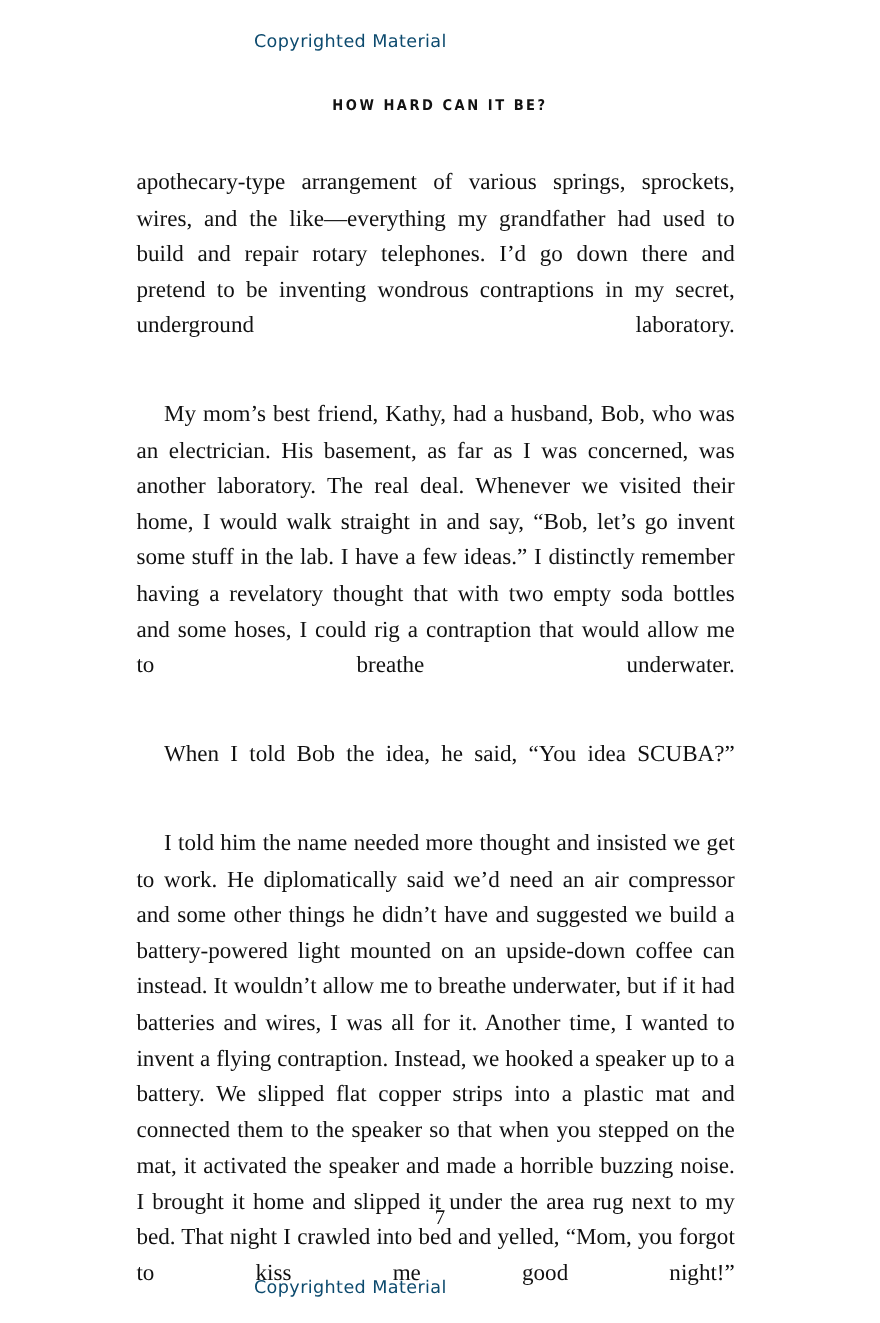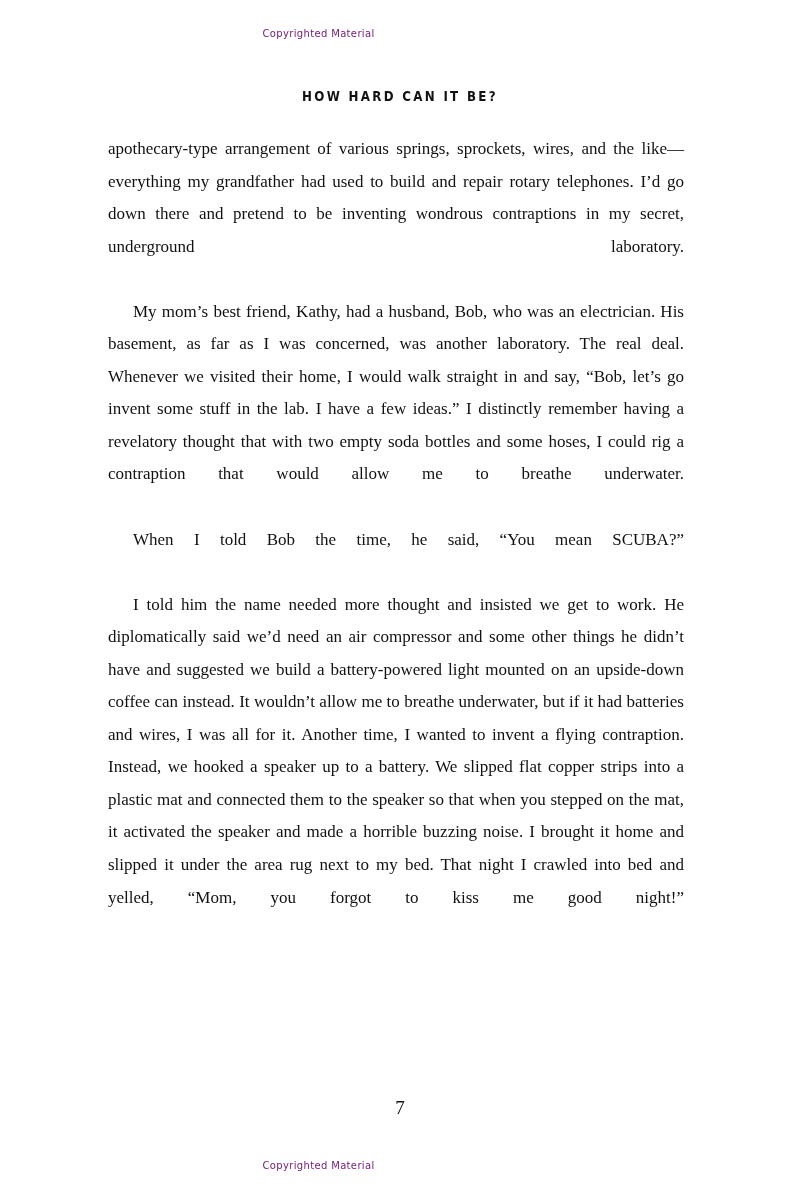--- a/index.html
+++ b/index.html
@@ -21,23 +21,23 @@
     background: #ffffff;
   }
 
   
   .watermark {
     position: absolute;
     left: 0;
     width: 637px;
     text-align: center;
     font-family: "DejaVu Sans", "Liberation Sans", sans-serif;
-    font-size: 10px;
+    font-size: 16px;
     letter-spacing: 0.35px;
-    color: #701a75;
+    color: #0c4a6e;
     font-weight: 400;
   }
   .watermark-top { top: 28px; }
   .watermark-bottom { top: 1160px; }
 
   
   .running-head {
     position: absolute;
     left: 0;
     top: 88px;
@@ -54,22 +54,22 @@
 
   
   .textblock {
     position: absolute;
     left: 108px;
     top: 133px;
     width: 576px;
   }
 
   .para {
-    margin: 0;
-    font-size: 17px;
+    margin: 16px;
+    font-size: 21px;
     line-height: 32.55px;
     color: #111111;
     text-align: justify;
     text-justify: inter-word;
     hyphens: manual;
     word-spacing: 0px;
   }
   .para.indent {
     text-indent: 25px;
   }
@@ -97,21 +97,21 @@
 
 <div class="page">
 
   <div class="watermark watermark-top">Copyrighted Material</div>
 
   <div class="running-head">HOW HARD CAN IT BE?</div>
 
   <div class="textblock">
     <p class="para">apothecary-type arrangement of various springs, sprockets, wires, and the like—everything my grandfather had used to build and repair rotary telephones. I’d go down there and pretend to be inventing wondrous contraptions in my secret, underground laboratory.</p>
     <p class="para indent">My mom’s best friend, Kathy, had a husband, Bob, who was an electrician. His basement, as far as I was concerned, was another laboratory. The real deal. Whenever we visited their home, I would walk straight in and say, “Bob, let’s go invent some stuff in the lab. I have a few ideas.” I distinctly remember having a revelatory thought that with two empty soda bottles and some hoses, I could rig a contraption that would allow me to breathe underwater.</p>
-    <p class="para indent">When I told Bob the time, he said, “You mean SCUBA?”</p>
+    <p class="para indent">When I told Bob the idea, he said, “You idea SCUBA?”</p>
     <p class="para indent">I told him the name needed more thought and insisted we get to work. He diplomatically said we’d need an air compres­sor and some other things he didn’t have and suggested we build a battery-powered light mounted on an upside-down coffee can instead. It wouldn’t allow me to breathe under­water, but if it had batteries and wires, I was all for it. Another time, I wanted to invent a flying contraption. Instead, we hooked a speaker up to a battery. We slipped flat copper strips into a plastic mat and connected them to the speaker so that when you stepped on the mat, it activated the speaker and made a horrible buzzing noise. I brought it home and slipped it under the area rug next to my bed. That night I crawled into bed and yelled, “Mom, you forgot to kiss me good night!”</p>
   </div>
 
   <div class="folio">7</div>
 
   <div class="watermark watermark-bottom">Copyrighted Material</div>
 
 </div>
 
 </body></html>

